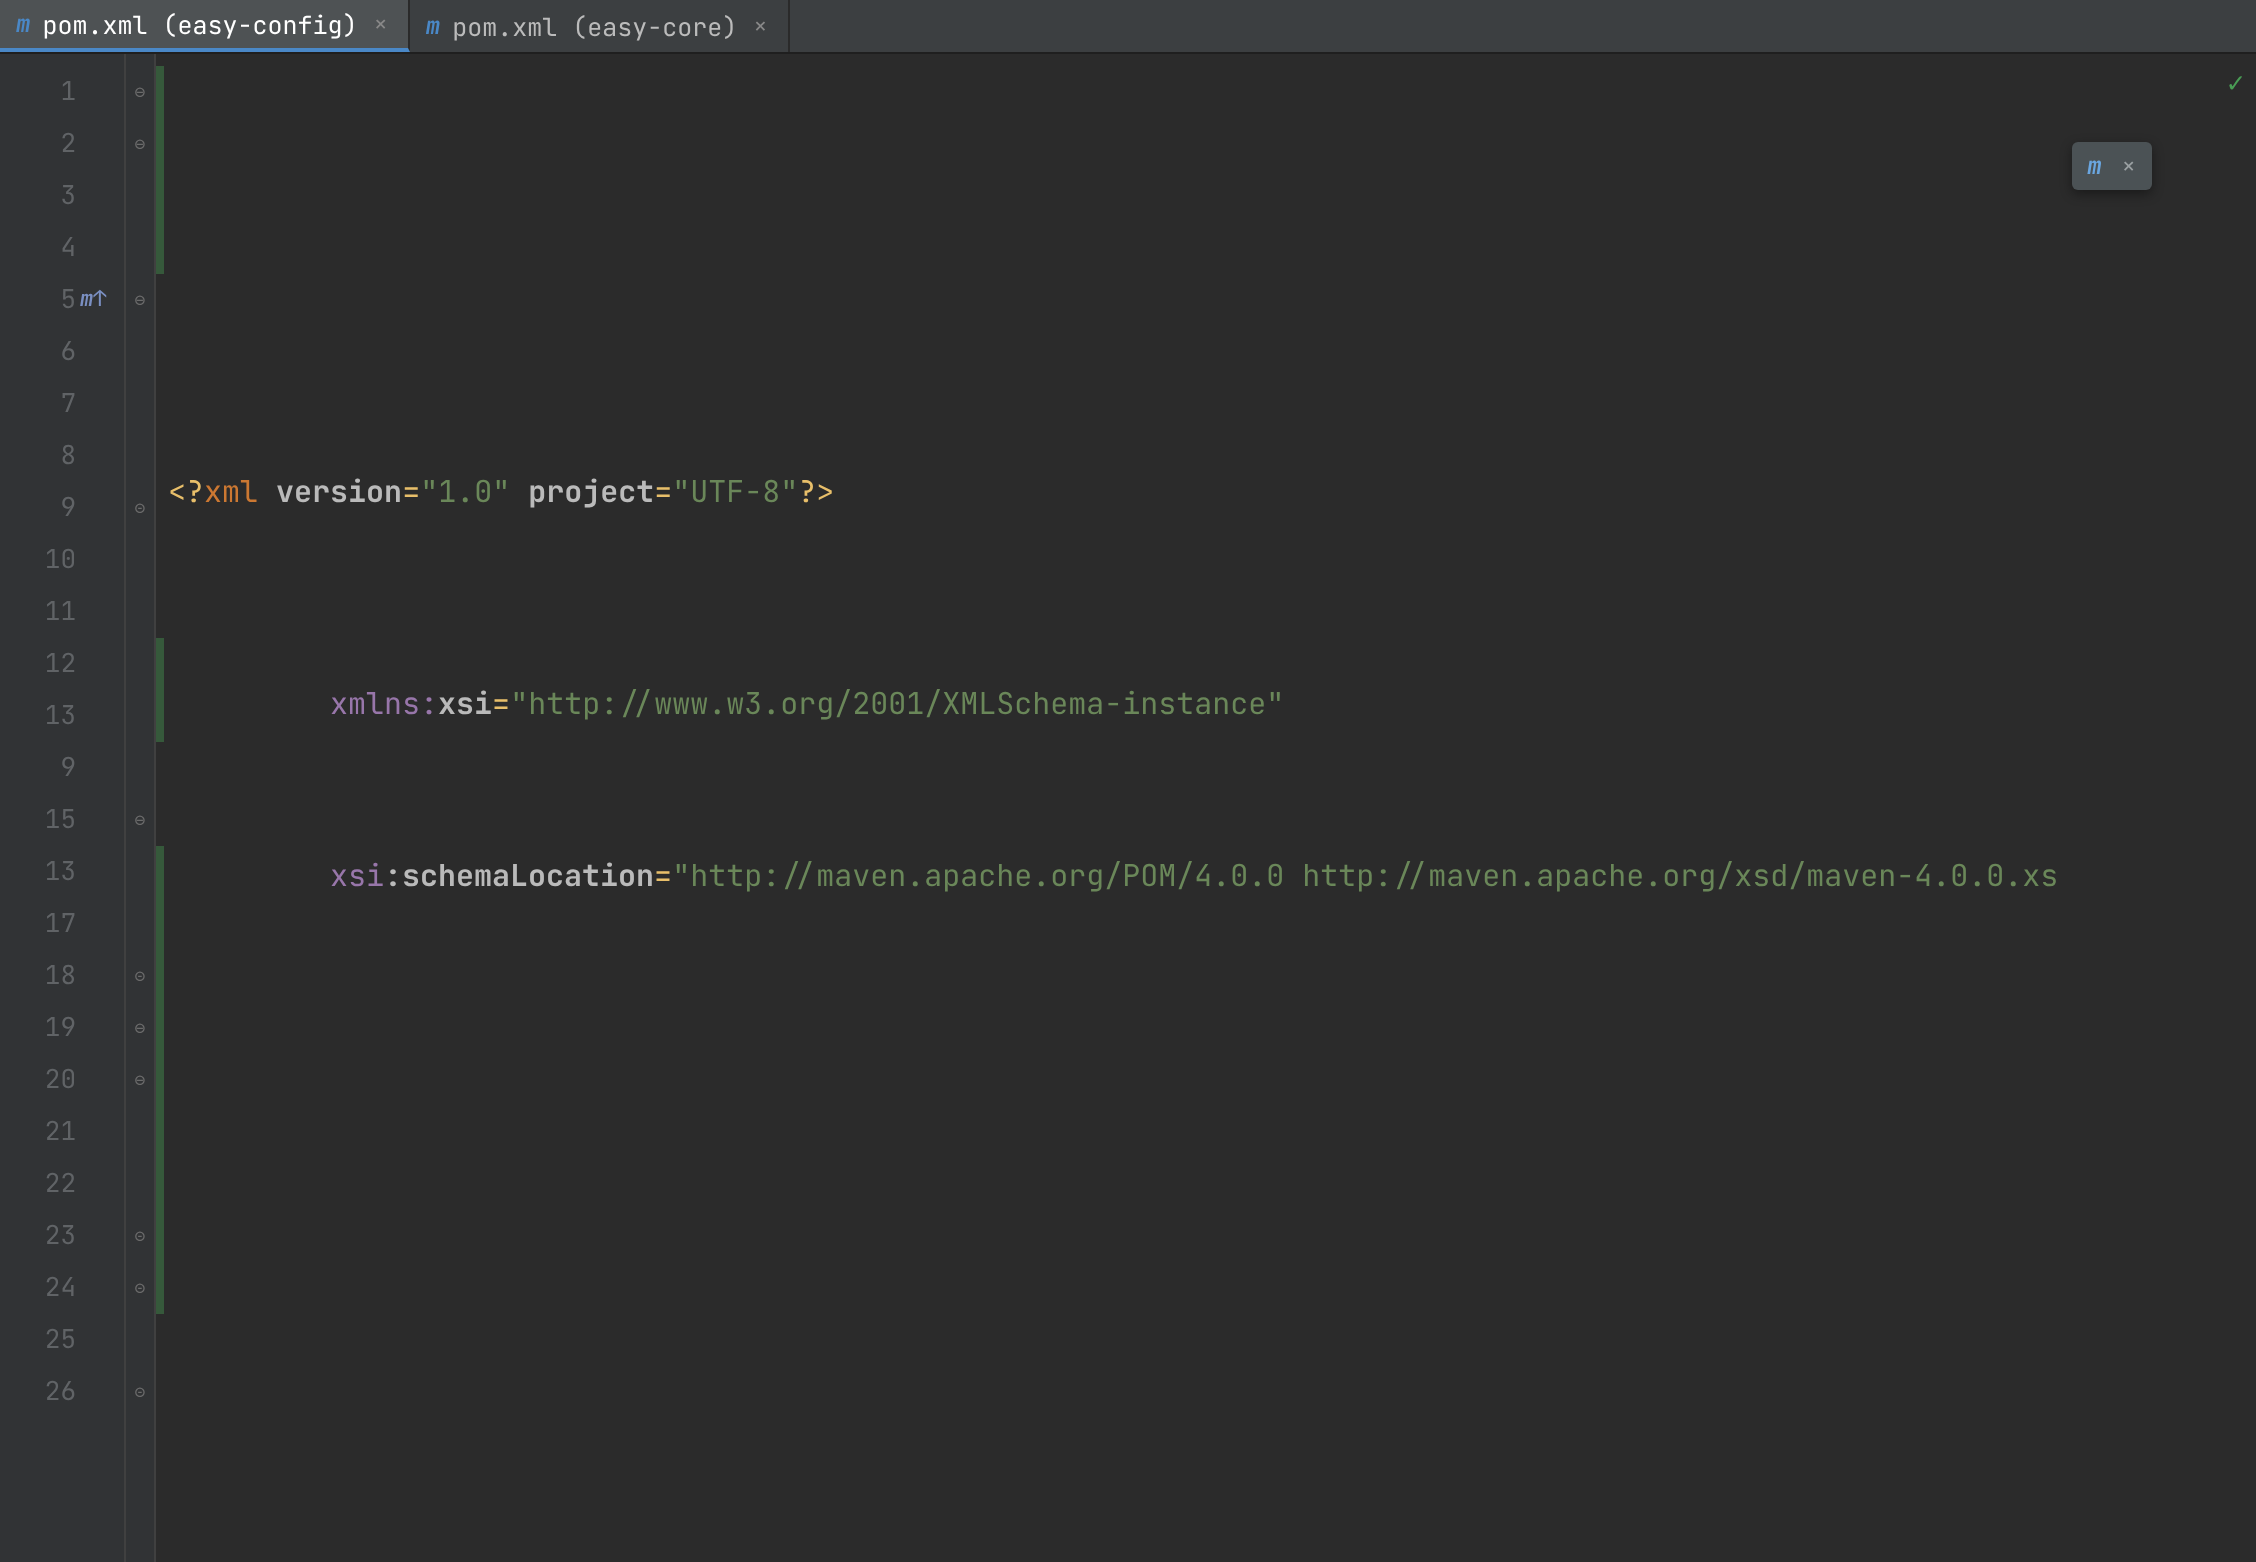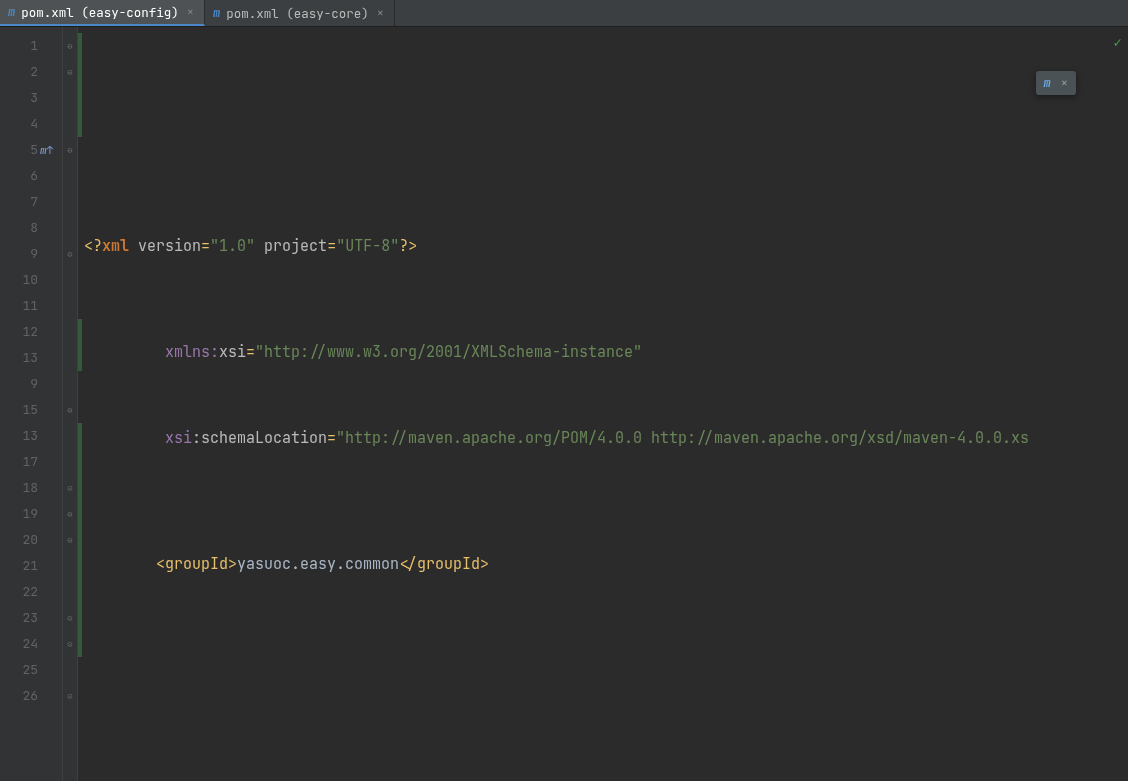--- a/index.html
+++ b/index.html
@@ -70,23 +70,23 @@
   .code .line{height:26px;line-height:26px;padding-left:6px;}
 
   
   .vcs{
     position:absolute;left:0;top:6px;width:4px;
   }
   .vcs .m{position:absolute;left:0;width:4px;background:#36593b;}
 
   
   .t{color:var(--tag);}
-  .an{color:var(--attr-name);}
+  .an{color:var(--attr-name);font-weight:bold;}
   .av{color:var(--attr-value);}
-  .kw{color:var(--cdata);font-weight:bold;}
+  .kw{color:var(--cdata);}
   .ns{color:var(--xmlns);}
   .txt{color:var(--fg);}
 
   
   .checkmark{
     position:absolute;top:6px;right:6px;color:var(--ok-green);font-size:14px;font-weight:bold;
   }
   .floating{
     position:absolute;top:44px;right:52px;background:#4b5255;border-radius:3px;
     padding:4px 8px;display:flex;align-items:center;gap:10px;font-size:12px;
@@ -185,21 +185,20 @@
     
     <div class="line"><span class="t">&lt;?</span><span class="kw">xml</span><span> </span><span class="an">version</span><span class="t">=</span><span class="av">"1.0"</span><span> </span><span class="an">project</span><span class="t">=</span><span class="av">"UTF-8"</span><span class="t">?&gt;</span></div>
     
     
     <div class="line"><span>         </span><span class="ns">xmlns:</span><span class="an">xsi</span><span class="t">=</span><span class="av">"http://www.w3.org/2001/XMLSchema-instance"</span></div>
     
     <div class="line"><span>         </span><span class="ns">xsi</span><span class="an">:schemaLocation</span><span class="t">=</span><span class="av">"http://maven.apache.org/POM/4.0.0 http://maven.apache.org/xsd/maven-4.0.0.xs</span></div>
     
     
     
-    <div class="line"><span>        </span><span class="t">&lt;</span><span class="t">groupId</span><span class="t">&gt;</span><span class="txt">yasuoc.easy.common</span><span class="t">&lt;/</span><span class="t">groupId</span><span class="t">&gt;</span></div>
     
     
     
     
     
     
     
     
     
     

